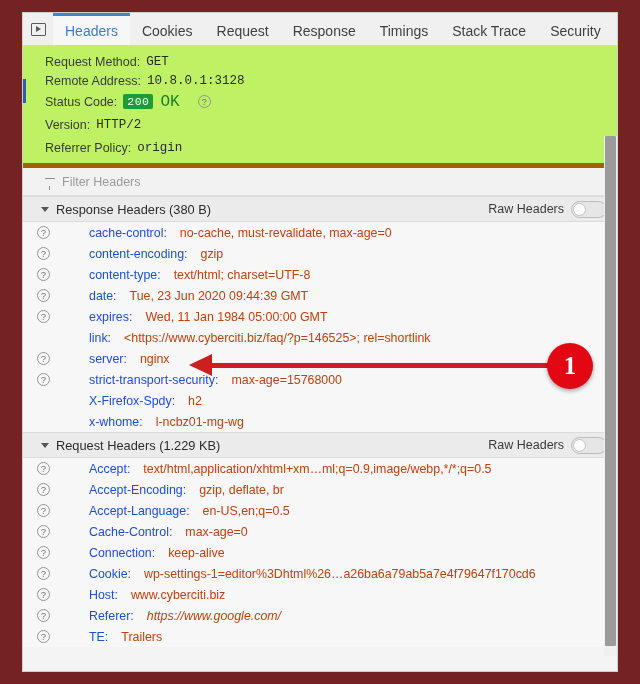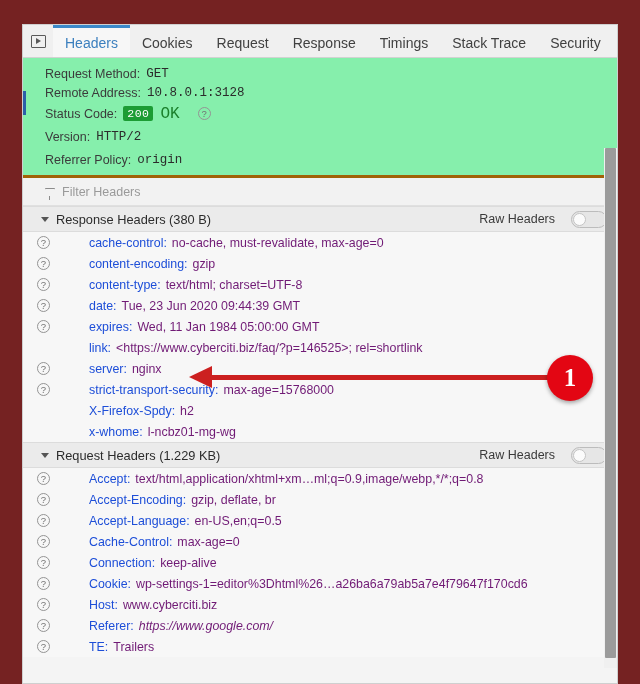--- a/index.html
+++ b/index.html
@@ -4,21 +4,21 @@
 <style>
   html,body{margin:0;padding:0;}
   body{
     width:640px;height:684px;
     background:#752222;
     font-family:"Liberation Sans", sans-serif;
     overflow:hidden;
   }
   .frame{
     position:absolute;
-    left:22px; top:24px;
+    left:22px; top:12px;
     width:596px; height:660px;
     background:#f4f4f4;
     border:1px solid #cfcfcf;
     box-sizing:border-box;
     overflow:hidden;
   }
   
   .tabbar{
     height:33px;
     background:#f0f0f0;
@@ -50,24 +50,24 @@
     white-space:nowrap;
     cursor:default;
   }
   .tab.active{
     color:#3b7fbe;
     border-top-color:#3b89c9;
     background:#f7f7f7;
   }
   
   .summary{
-    background:#86efac;
+    background:#bef264;
     padding:6px 4px 4px 0;
     position:relative;
-    border-bottom:3px solid #a16207;
+    border-bottom:5px solid #a16207;
   }
   .s-row{
     height:19px;
     display:flex;align-items:center;
     padding-left:22px;
     font-size:12.5px;color:#3b3b3b;
     white-space:nowrap;
   }
   .s-row.tall{height:23px;}
   .s-label{margin-right:6px;}
@@ -124,42 +124,42 @@
     padding:0 10px 0 18px;
     box-sizing:border-box;
   }
   .twisty{
     width:0;height:0;
     border-left:4.5px solid transparent;border-right:4.5px solid transparent;
     border-top:5.5px solid #555;
     margin-right:7px;
   }
   .sect-title{font-size:12.8px;color:#2c2c2c;flex:1;}
-  .raw-lbl{font-size:12.5px;color:#3a3a3a;margin-right:16px;}
+  .raw-lbl{font-size:12.5px;color:#3a3a3a;margin-right:7px;}
   .toggle{
     width:36px;height:17px;border-radius:9px;
     background:#e6e6e6;border:1px solid #bcbcbc;
     position:relative;box-sizing:border-box;
     cursor:default;
   }
   .toggle .knob{
     position:absolute;left:1px;top:1px;width:13px;height:13px;border-radius:50%;
     background:#fbfbfb;border:1px solid #c4c4c4;box-sizing:border-box;
   }
   
   .rows{background:#f7f7f7;}
   .hrow{
     height:21px;display:flex;align-items:center;
     padding-left:14px;
     font-size:12.4px;
     white-space:nowrap;
   }
   .hrow .ic{width:52px;flex:none;display:flex;align-items:center;}
   .hname{color:#1d4ed8;}
-  .hval{color:#701a75;margin-left:5px;}
+  .hval{color:#c2410c;margin-left:13px;}
   .hval.ital{font-style:italic;}
   
   .anno{position:absolute;left:0;top:0;width:596px;height:660px;pointer-events:none;}
   .arrow-line{
     position:absolute;left:186px;top:350px;width:355px;height:5px;background:#cc2020;
   }
   .arrow-head{
     position:absolute;left:166px;top:341px;
     width:0;height:0;
     border-top:11px solid transparent;border-bottom:11px solid transparent;
@@ -335,21 +335,21 @@
     <span class="toggle">
         <span class="knob"></span>
       </span>
   </div>
   <div class="rows" id="request-rows">
       <div class="hrow">
         <span class="ic">
           <span class="qmark">?</span>
         </span>
         <span class="hname">Accept:</span>
-        <span class="hval">text/html,application/xhtml+xm…ml;q=0.9,image/webp,*/*;q=0.8</span>
+        <span class="hval">text/html,application/xhtml+xm…ml;q=0.9,image/webp,*/*;q=0.5</span>
       </div>
       <div class="hrow">
         <span class="ic">
           <span class="qmark">?</span>
         </span>
         <span class="hname">Accept-Encoding:</span>
         <span class="hval">gzip, deflate, br</span>
       </div>
       <div class="hrow">
         <span class="ic">

